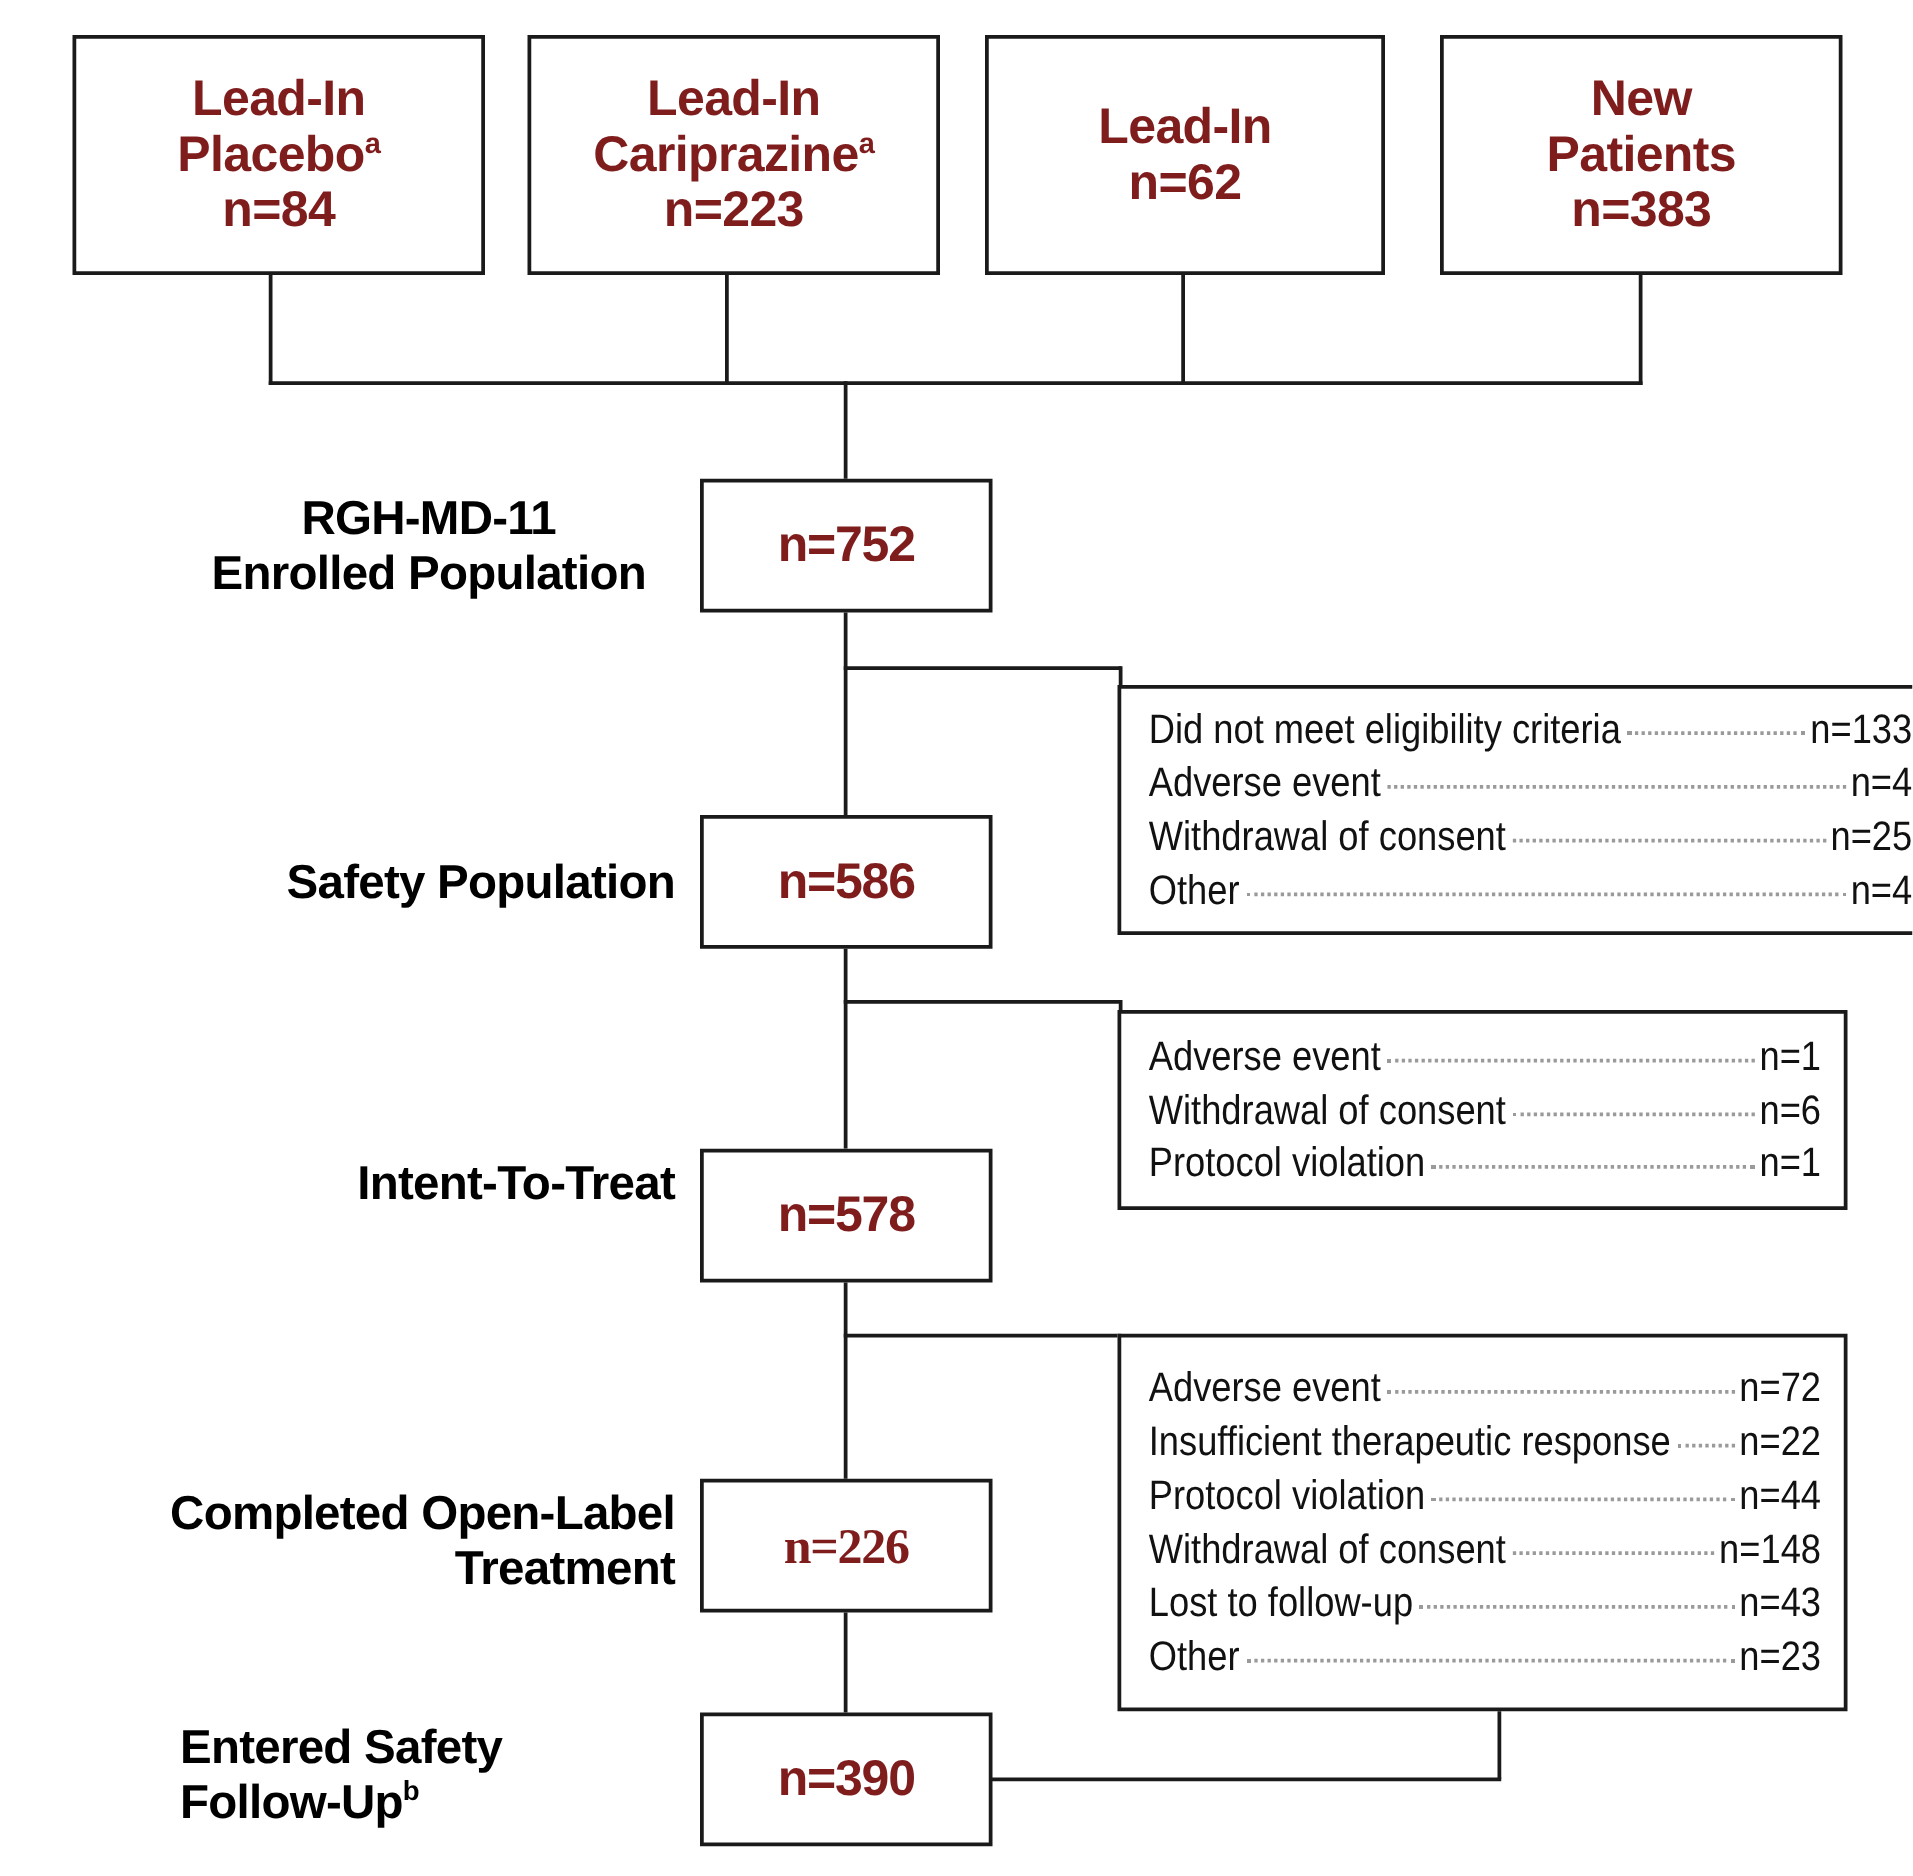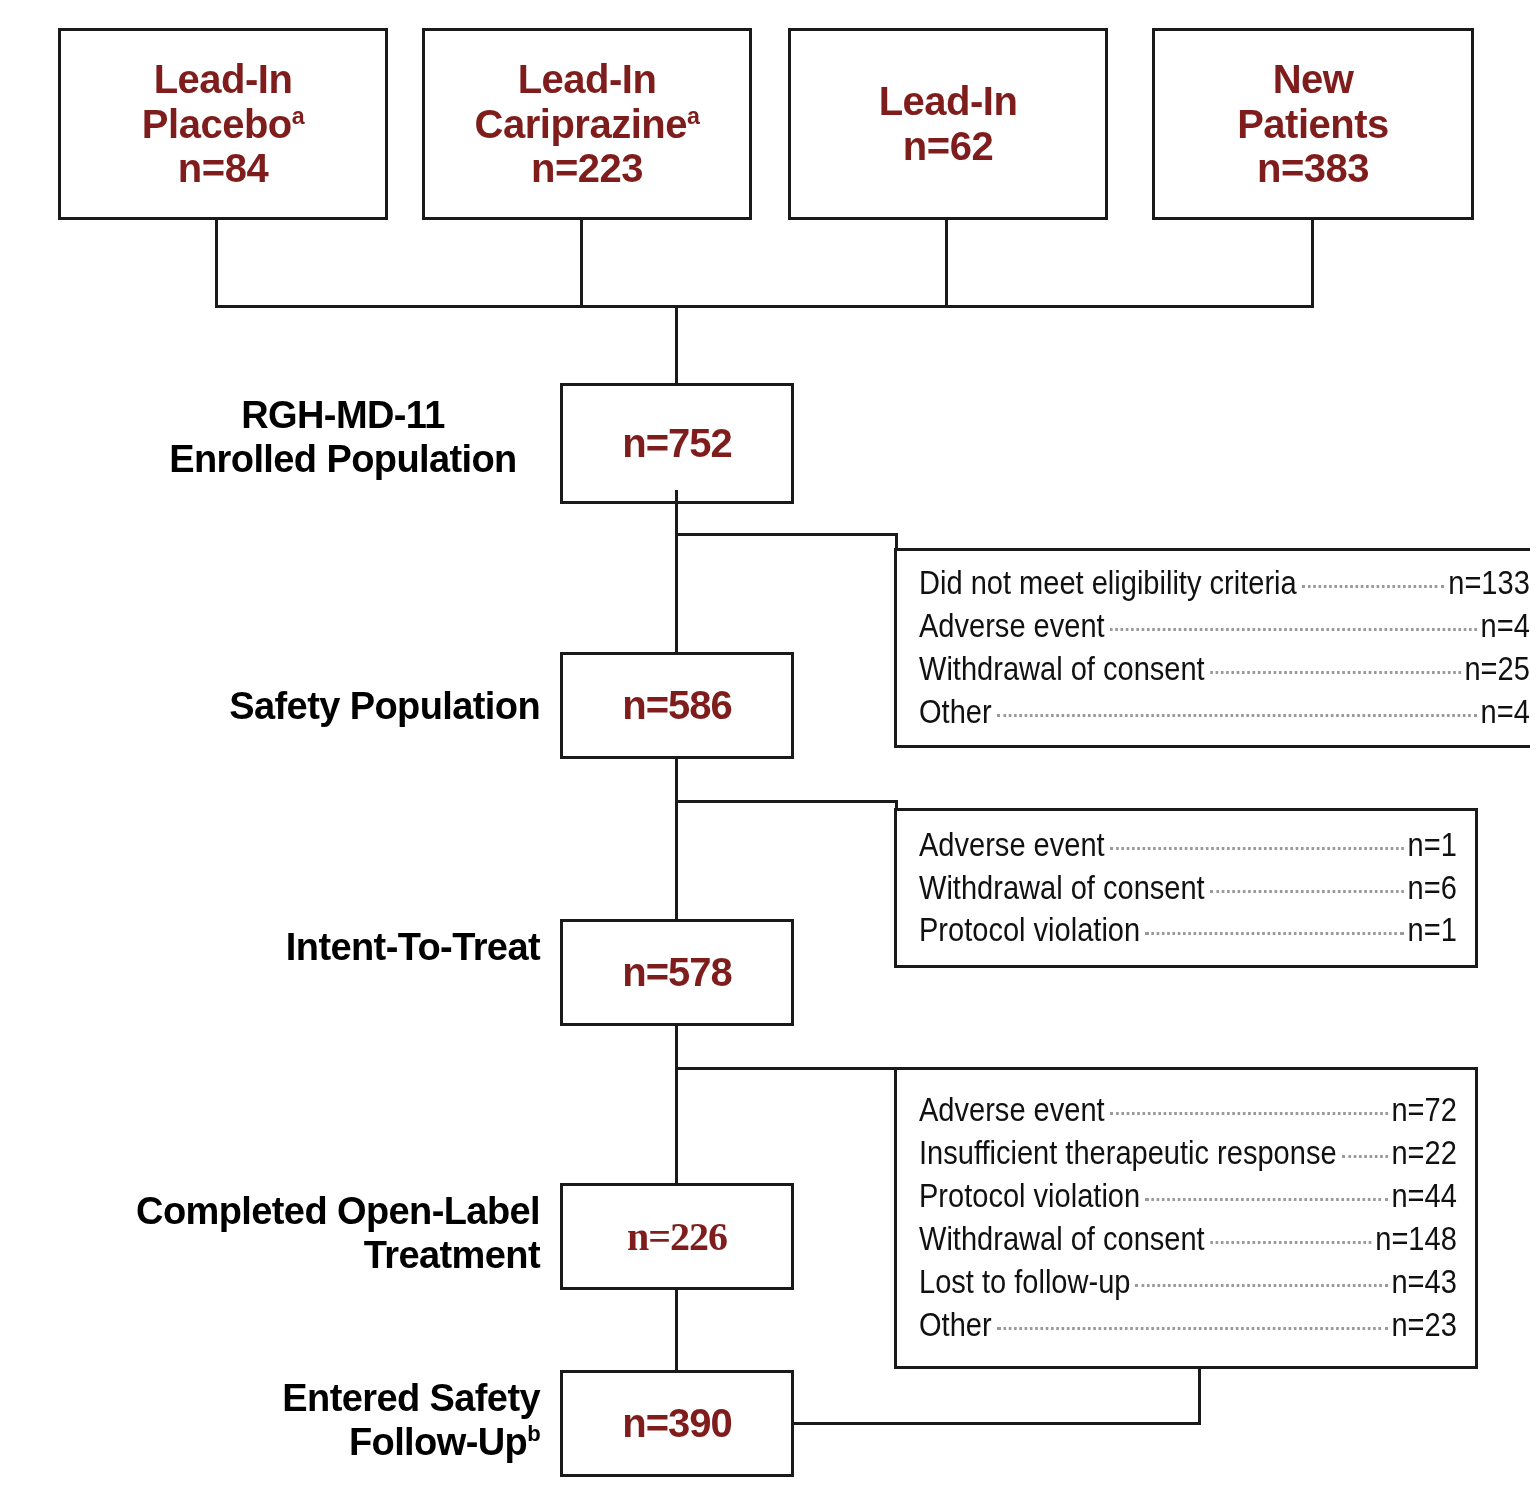--- a/index.html
+++ b/index.html
@@ -127,21 +127,21 @@
   <div class="ln-v" style="left:1311px; top:220px; height:88px;"></div>
 
   <div class="ln-h" style="left:215px; top:305px; width:1099px;"></div>
 
   <div class="ln-v" style="left:675px; top:305px; height:80px;"></div>
 
   <div class="stage-label" style="left:138px; top:393px; width:410px; text-align:center;">
     <span class="ln">RGH-MD-11</span>
     <span class="ln">Enrolled Population</span>
   </div>
-  <div class="box count-box" style="left:560px; top:383px; width:234px; height:121px;">
+  <div class="box count-box" style="left:560px; top:383px; width:234px; height:107px;">
     <span>n=752</span>
   </div>
 
   <div class="ln-v" style="left:675px; top:490px; height:165px;"></div>
   <div class="ln-h" style="left:675px; top:533px; width:222px;"></div>
   <div class="ln-v" style="left:895px; top:533px; height:18px;"></div>
 
   <div class="excl-box" style="left:894px; top:548px; width:657px; height:200px;">
     <div class="excl-row">
       <span class="excl-reason">Did not meet eligibility criteria</span>
@@ -240,21 +240,21 @@
   <div class="stage-label" style="left:55px; top:1189px; width:485px; text-align:right;">
     <span class="ln">Completed Open-Label</span>
     <span class="ln">Treatment</span>
   </div>
   <div class="box count-box" style="left:560px; top:1183px; width:234px; height:107px;font-family:Liberation Serif, serif;">
     <span>n=226</span>
   </div>
 
   <div class="ln-v" style="left:675px; top:1290px; height:82px;"></div>
 
-  <div class="stage-label" style="left:130px; top:1376px; width:410px; text-align:right;">
+  <div class="stage-label" style="left:144px; top:1376px; width:410px; ">
     <span class="ln">Entered Safety</span>
     <span class="ln"><span>Follow-Up</span><span class="sup">b</span></span>
   </div>
   <div class="box count-box" style="left:560px; top:1370px; width:234px; height:107px;">
     <span>n=390</span>
   </div>
 
   <div class="ln-v" style="left:1198px; top:1369px; height:54px;"></div>
   <div class="ln-h" style="left:793px; top:1422px; width:408px;"></div>
 

